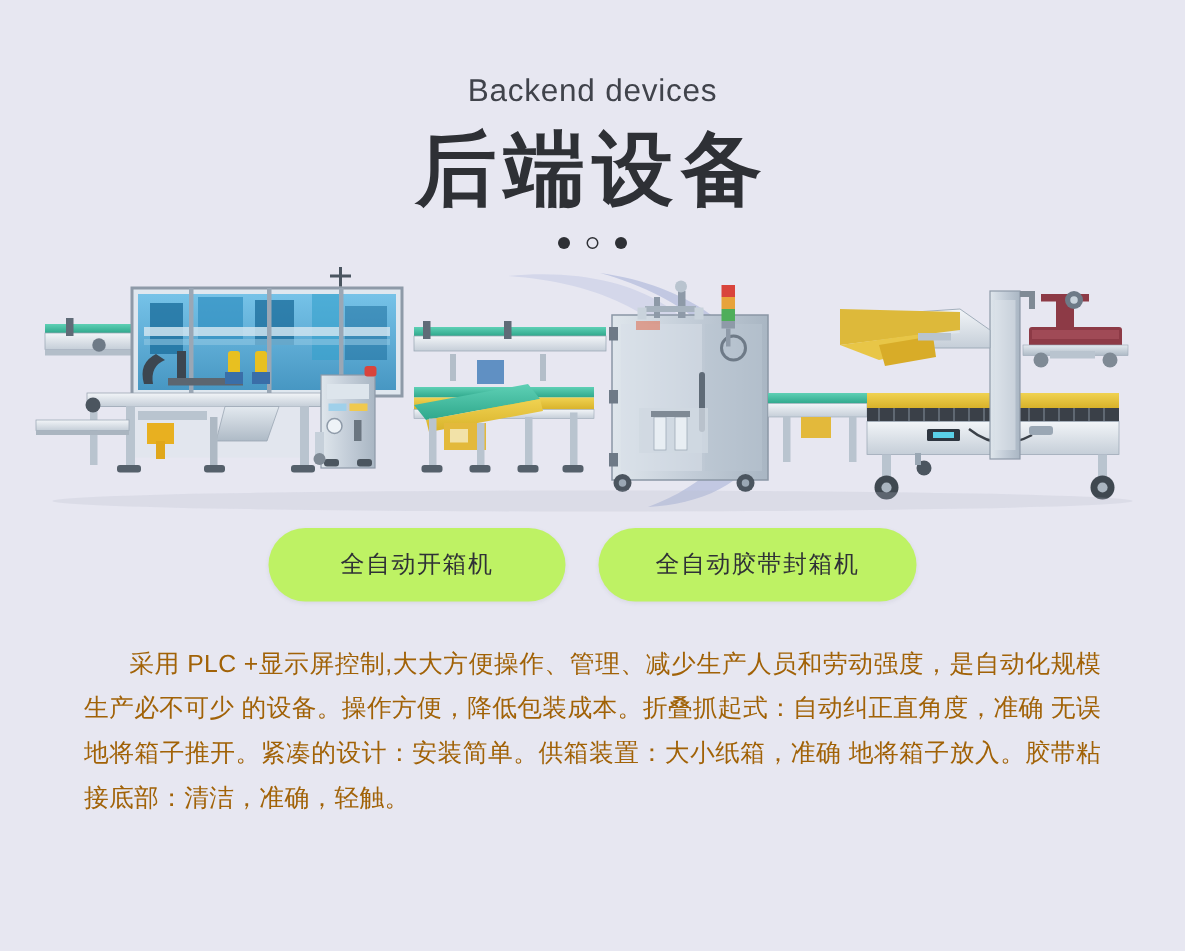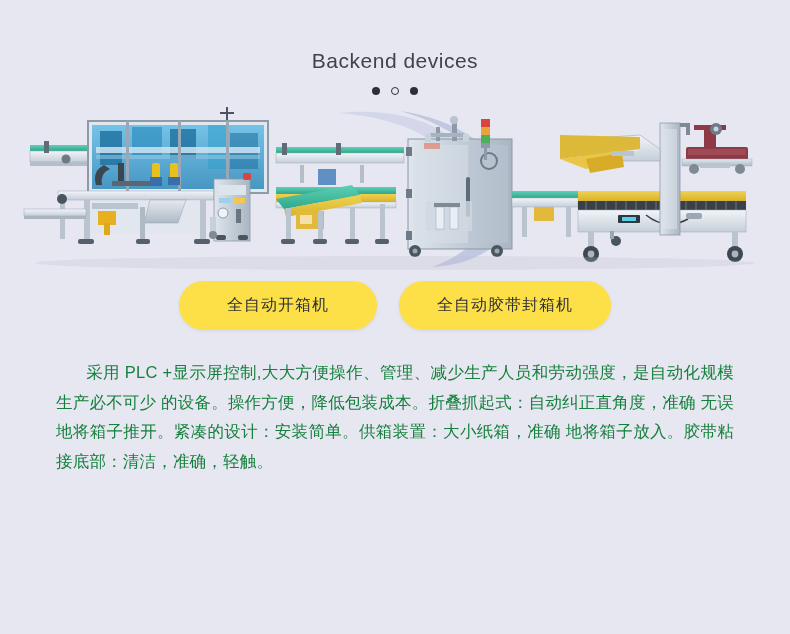--- a/index.html
+++ b/index.html
@@ -33,45 +33,46 @@
   
   .hero{position:relative;width:790px;height:170px;margin-top:8px;}
   .hero svg{display:block;}
 
   
   .pills{
     display:flex;justify-content:center;gap:22px;
     margin-top:8px;
   }
   .pill{
-    background:#fde047;border-radius:28px;
+    background:#bef264;border-radius:28px;
     height:49px;display:flex;align-items:center;justify-content:center;
     font-size:16px;color:#2f3136;letter-spacing:1px;
     box-shadow:0 1px 3px rgba(80,80,110,.10);
   }
   .pill.p1{width:198px;}
   .pill.p2{width:212px;}
   .pill.p3{width:200px;}
 
   
   .copy{
     margin:28px 56px 0 56px;
     font-size:16.5px;line-height:1.80;
-    color:#15803d;text-align:justify;text-align-last:left;
+    color:#a16207;text-align:justify;text-align-last:left;
     letter-spacing:.2px;
   }
   .copy .indent{display:inline-block;width:30px;}
 </style>
 </head>
 <body>
 
 <div class="page">
 
   <div class="header">
     <div class="subtitle">Backend devices</div>
+    <div class="title">后端设备</div>
     <div class="dots">
       <span class="dot"></span>
       <span class="dot hollow"></span>
       <span class="dot"></span>
     </div>
   </div>
 
   <div class="hero">
     <svg width="790" height="170" viewBox="0 0 790 170" xmlns="http://www.w3.org/2000/svg">
       <defs>

